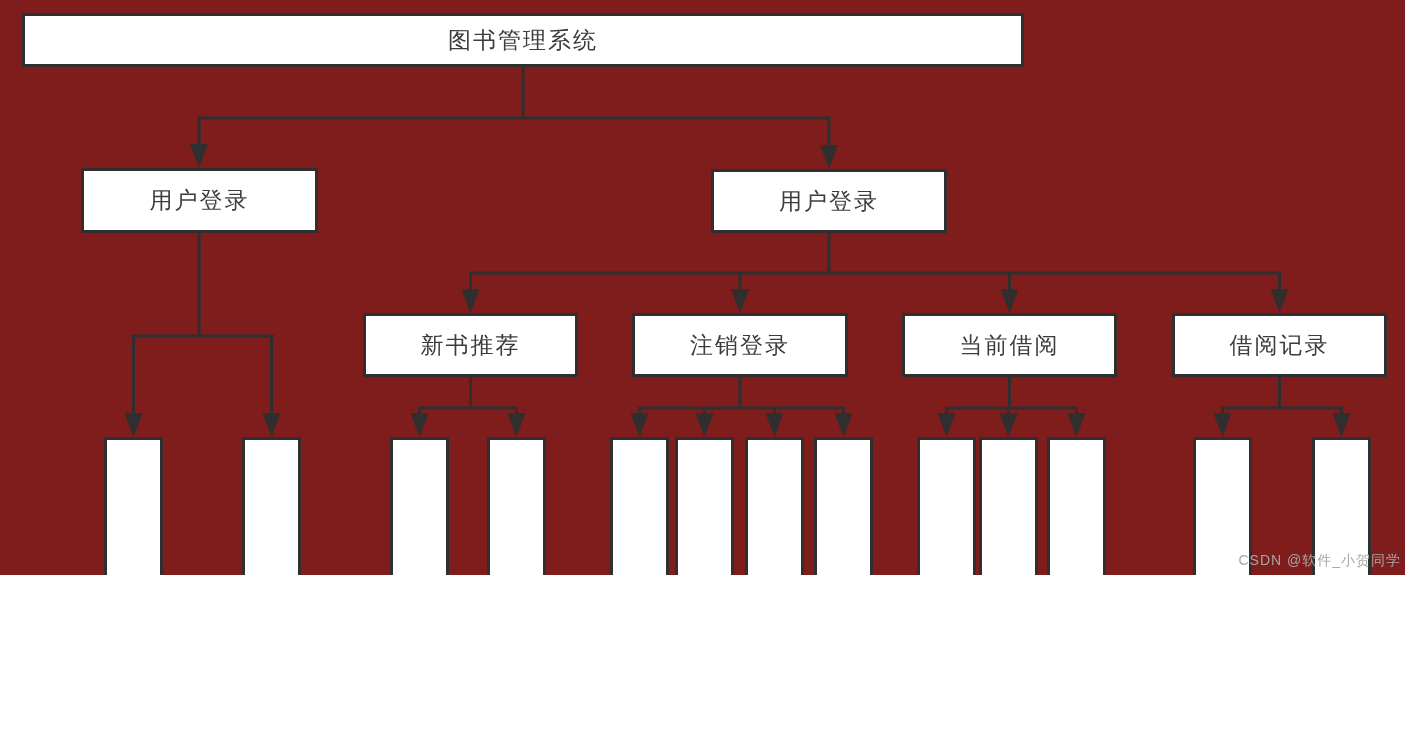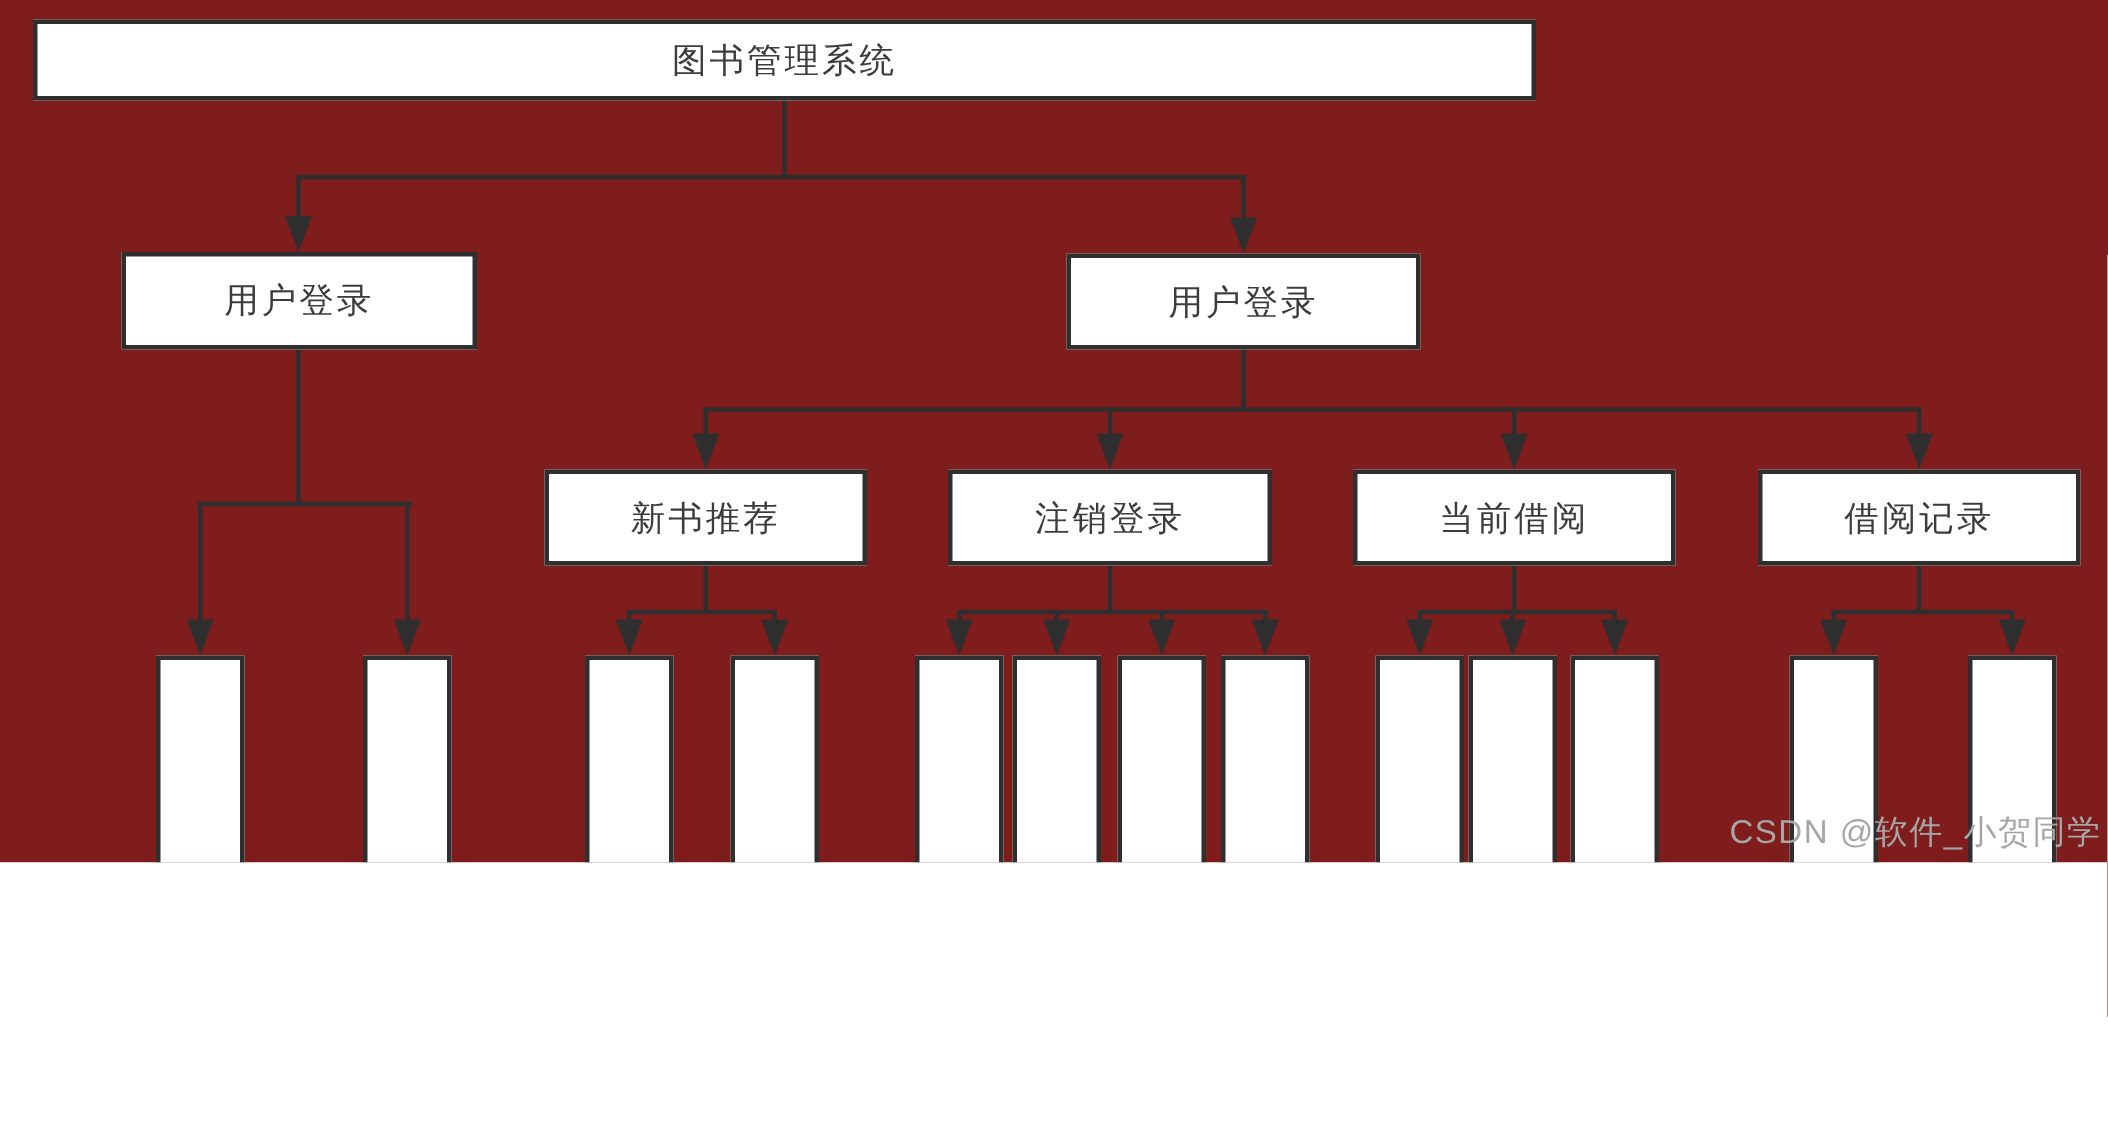--- a/index.html
+++ b/index.html
@@ -19,21 +19,21 @@
     display:flex;align-items:center;justify-content:center;
   }
   .vtext{
     writing-mode:vertical-rl;text-orientation:mixed;
     font-size:26px;line-height:1;white-space:nowrap;
   }
   .v-short{letter-spacing:9px;}
   .v-mid{letter-spacing:6px;}
   .v-long{letter-spacing:5px;}
   .watermark{
-    position:absolute;right:4px;bottom:5px;font-size:22px;color:#a6a6a6;
+    position:absolute;right:4px;bottom:5px;font-size:14px;color:#a6a6a6;
     letter-spacing:1px;z-index:5;white-space:nowrap;
   }
 </style>
 </head>
 <body>
 
 <div class="stage">
 
   <svg id="wires" xmlns="http://www.w3.org/2000/svg">
       <line x1="523" y1="67" x2="523" y2="118" stroke="#2f2f2f" stroke-width="3"></line>

